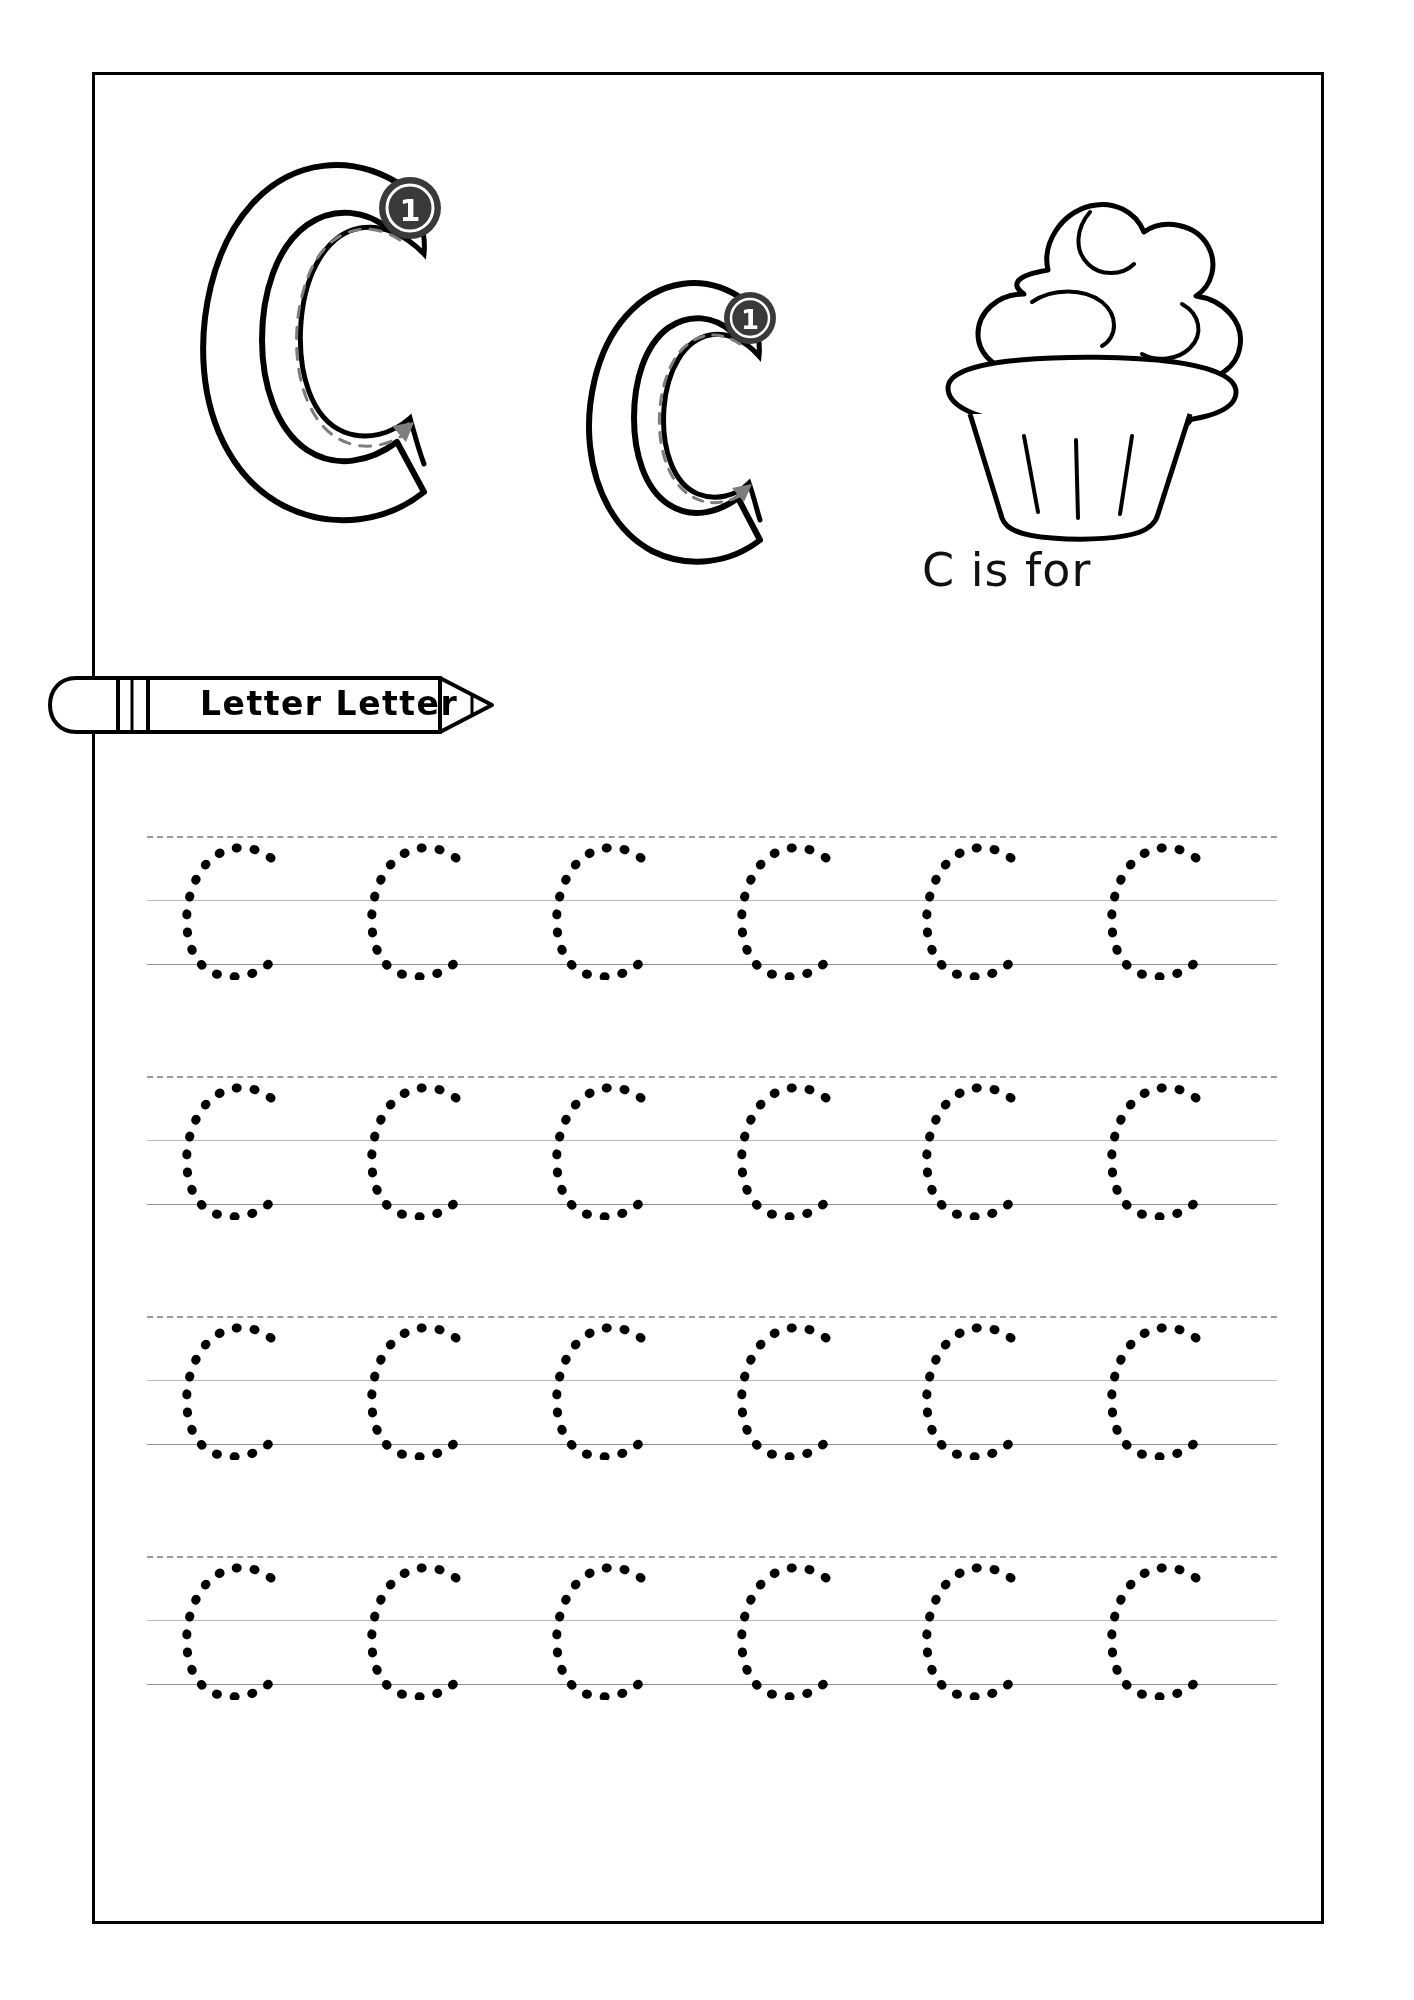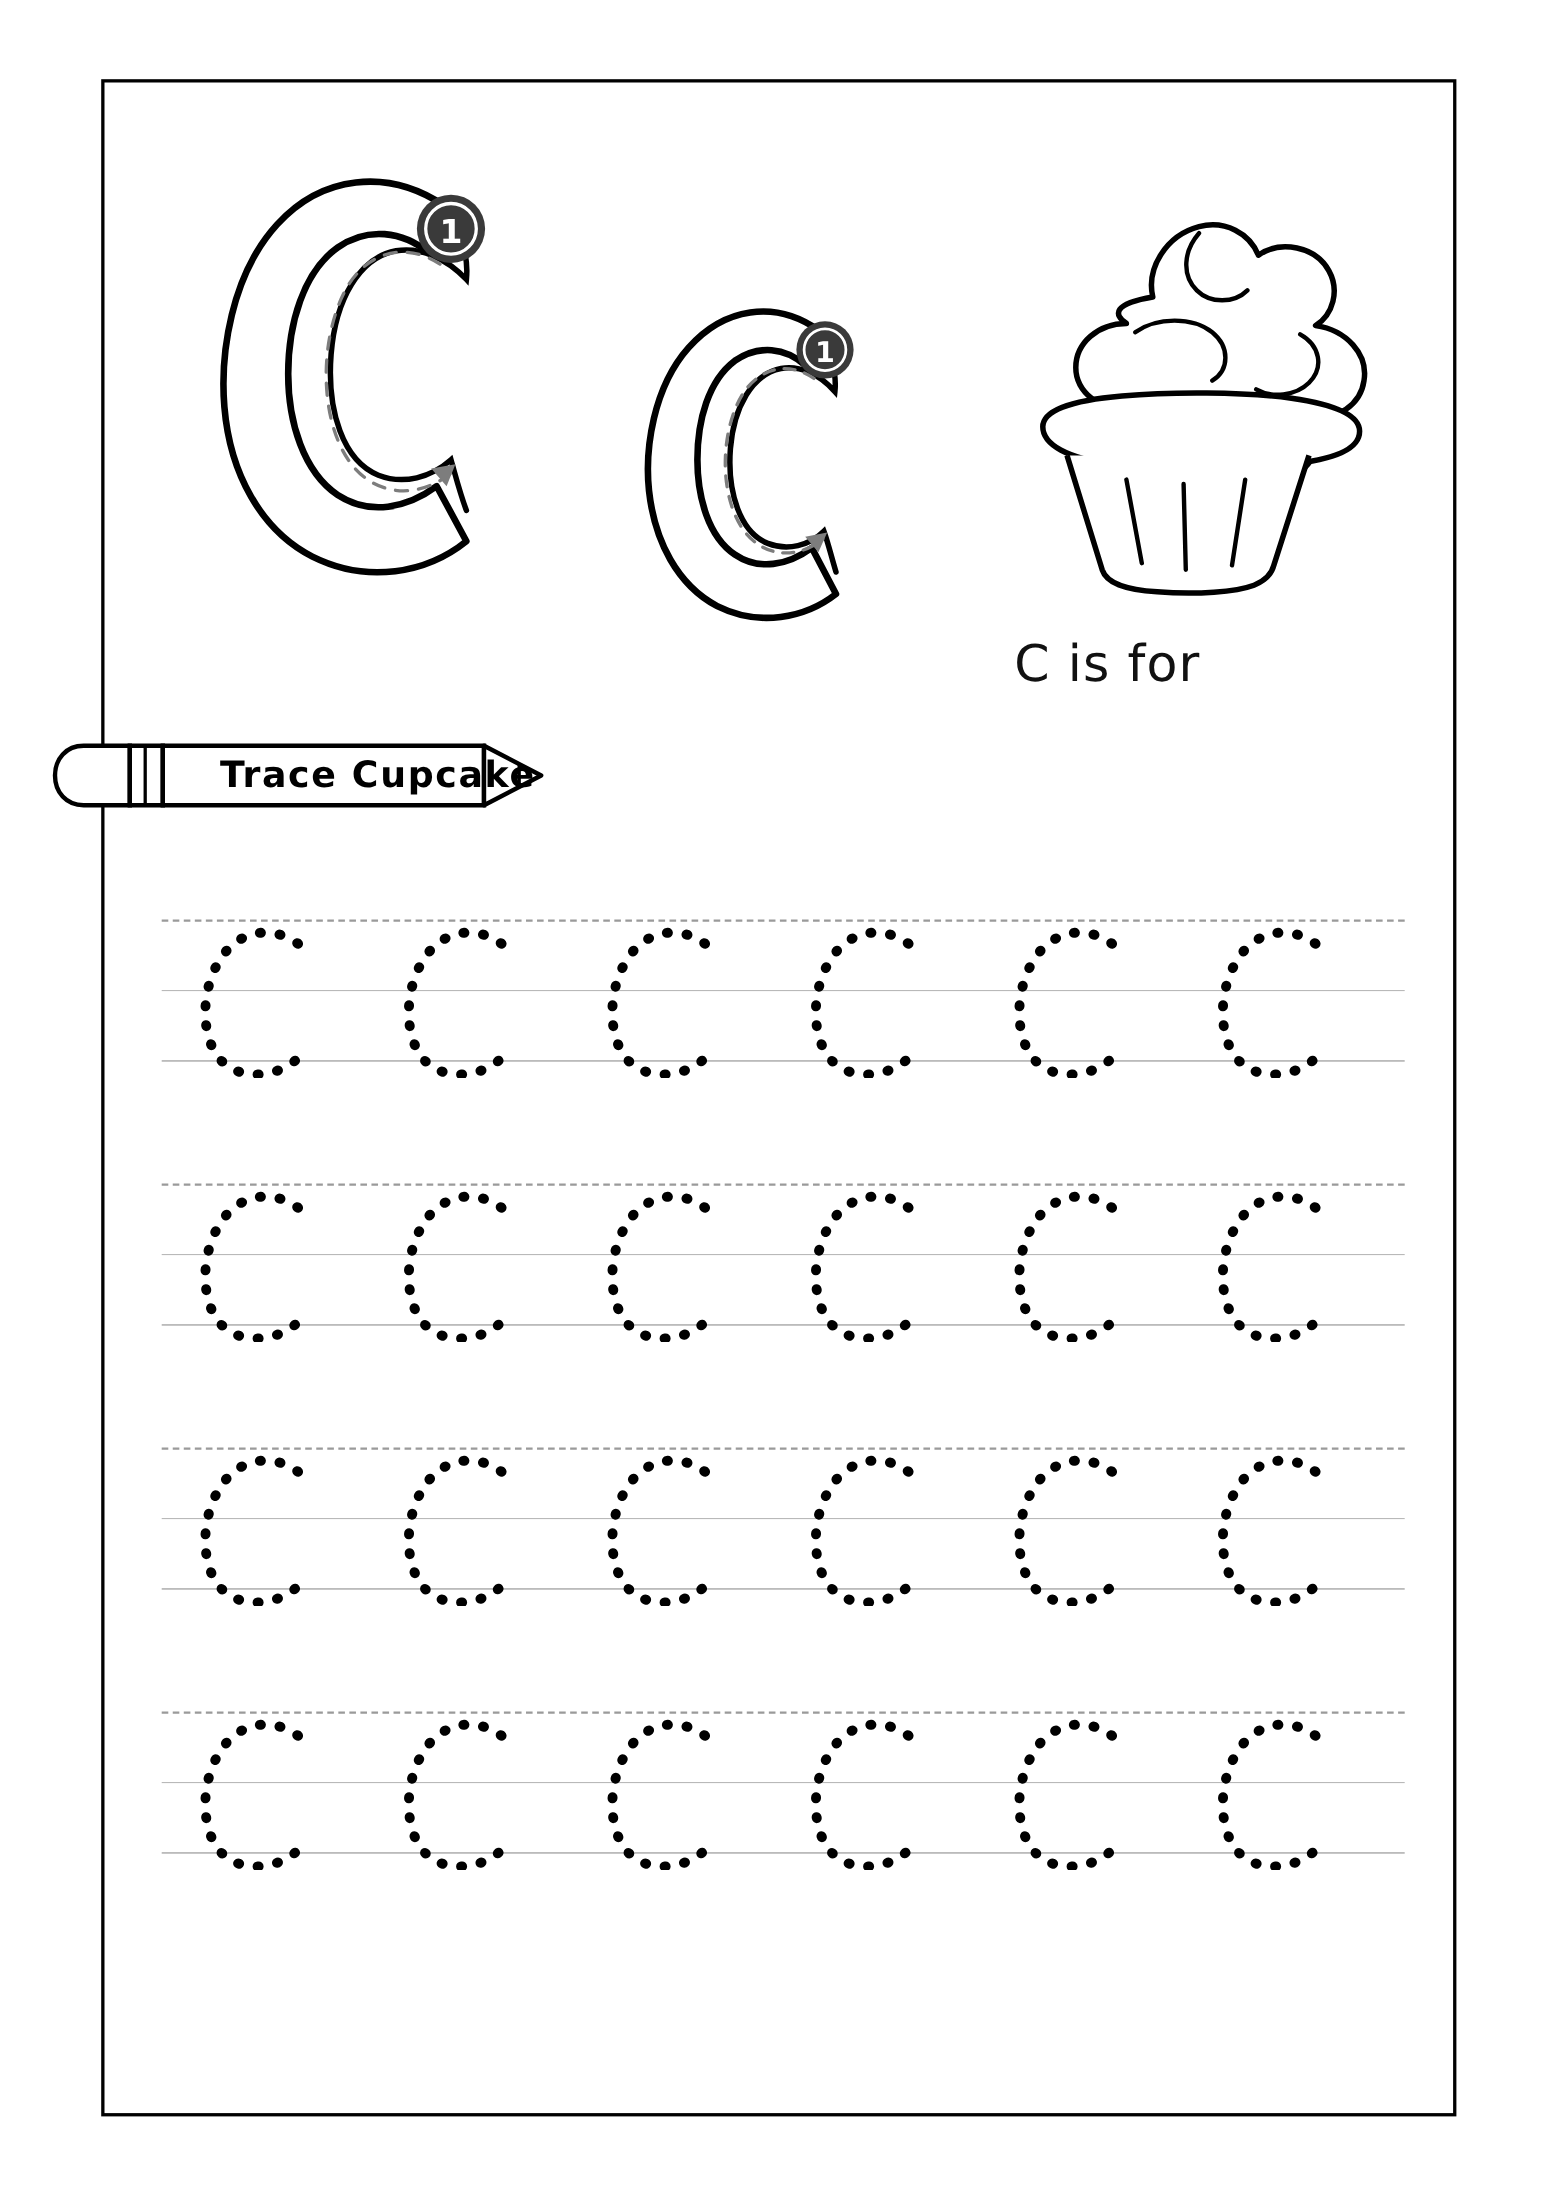--- a/index.html
+++ b/index.html
@@ -35,21 +35,21 @@
     height: 630px;
   }
 
   .demo-letter-big { position: absolute; left: 60px; top: 40px; }
   .demo-letter-small { position: absolute; left: 470px; top: 180px; }
   .cupcake-art { position: absolute; left: 760px; top: 80px; }
 
   #word-label {
     position: absolute;
     left: 830px;
-    top: 489px;
+    top: 456px;
     width: 380px;
     font-family: "DejaVu Sans", sans-serif;
     font-size: 46px;
     letter-spacing: 1px;
     color: #111;
     line-height: 1.85;
   }
   #word-label .wl-line { display: block; }
 
   
@@ -176,21 +176,21 @@
     <path d="M10 45 C10 30 20 18 36 18 L78 18 L78 72 L36 72 C20 72 10 60 10 45 Z" stroke="#000" stroke-width="4" fill="#fff"></path>
 
     <path d="M78 18 L108 18 L108 72 L78 72 Z" stroke="#000" stroke-width="4" fill="#fff"></path>
     <path d="M92 18 L92 72" stroke="#000" stroke-width="3"></path>
 
     <path d="M108 18 L400 18 L400 72 L108 72 Z" stroke="#000" stroke-width="4" fill="#fff"></path>
 
     <path d="M400 18 L452 45 L400 72 Z" stroke="#000" stroke-width="4" fill="#fff" stroke-linejoin="round"></path>
     <path d="M432 35 L432 56" stroke="#000" stroke-width="3"></path>
   </svg>
-  <div id="pencil-banner-text">Trace Cupcake</div>
+  <div id="pencil-banner-text">Letter Letter</div>
 </div>
 
 <div id="practice-area">
 
   <div class="practice-row">
     <div class="rule-line rule-top"></div>
     <div class="rule-line rule-mid"></div>
     <div class="rule-line rule-bottom"></div>
     <div class="letter-slot" style="left:75px">
       <svg width="140" height="150" viewBox="0 0 140 150">

